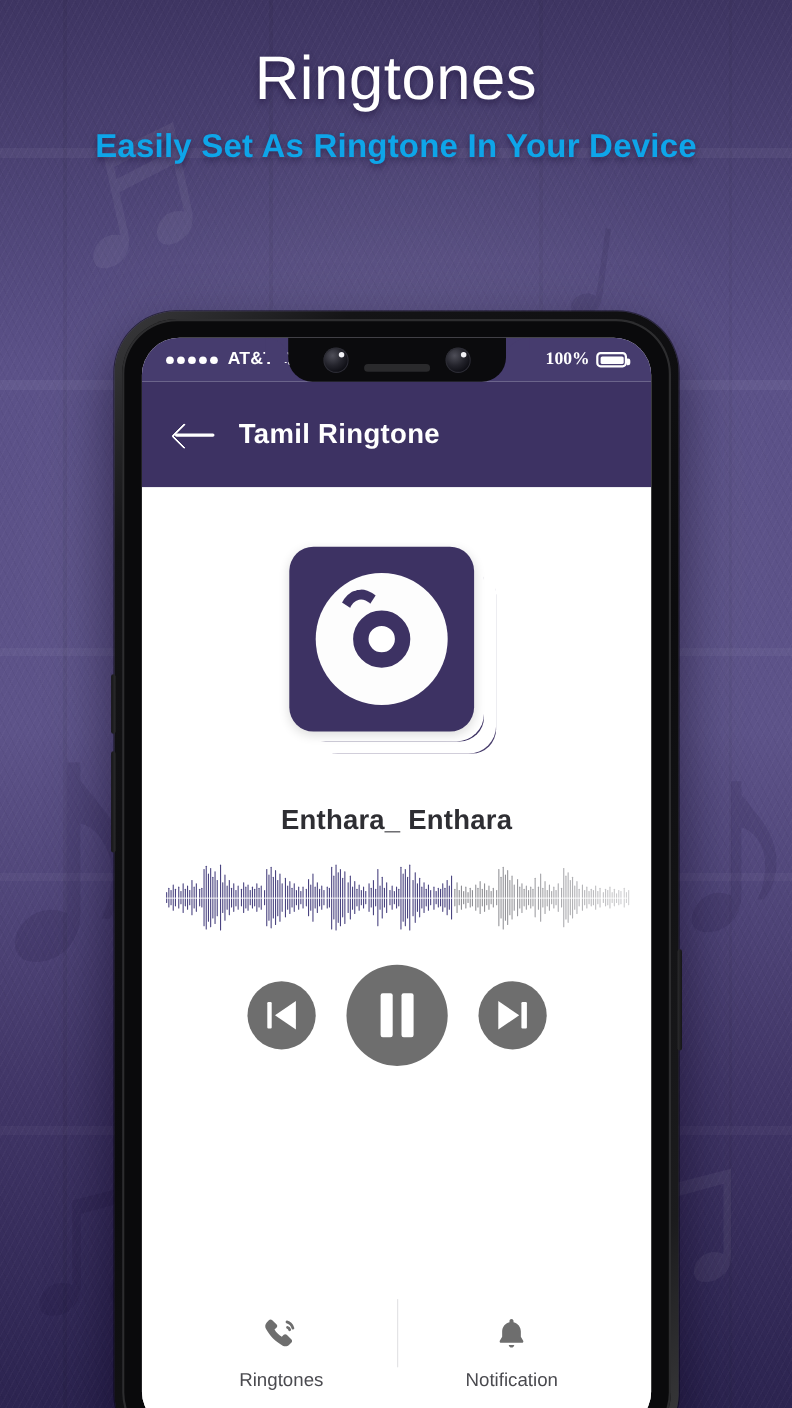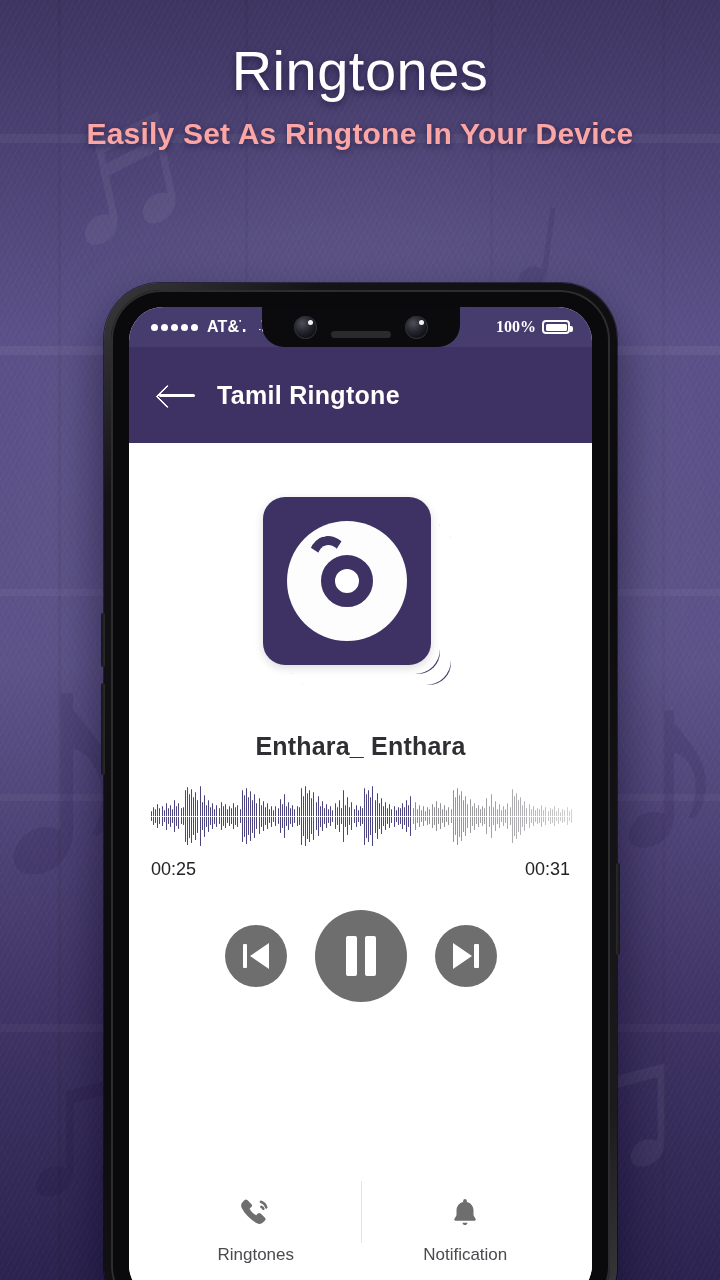--- a/index.html
+++ b/index.html
@@ -57,21 +57,21 @@
   }
   #title-main {
     font-family:"DejaVu Serif", serif;
     font-size:86px; font-weight:400; letter-spacing:2px;
   }
   #title-sub {
     font-family:"Liberation Sans", sans-serif;
     font-size:56px; font-weight:400; letter-spacing:.5px;
   }
   #tagline {
-    margin-top:14px; color:#fca5a5;
+    margin-top:14px; color:#0ea5e9;
     font-size:30px; font-weight:700; letter-spacing:.2px;
     text-shadow:0 2px 6px rgba(20,10,45,.5);
   }
 
   
   #phone {
     position:absolute; left:104px; top:283px;
     width:513px; height:1040px;
     border-radius:56px;
     background:linear-gradient(135deg,#3a3a3c 0%,#141416 14%,#0b0b0d 50%,#1b1b1d 86%,#3c3c3e 100%);
@@ -546,24 +546,20 @@
             <div class="bar" style="height: 10.8px; background: rgb(141, 141, 146); opacity: 0.487;"></div>
             <div class="bar" style="height: 16.8px; background: rgb(141, 141, 146); opacity: 0.474;"></div>
             <div class="bar" style="height: 9px; background: rgb(141, 141, 146); opacity: 0.461;"></div>
             <div class="bar" style="height: 14.4px; background: rgb(141, 141, 146); opacity: 0.448;"></div>
             <div class="bar" style="height: 12px; background: rgb(141, 141, 146); opacity: 0.434;"></div>
             <div class="bar" style="height: 18px; background: rgb(141, 141, 146); opacity: 0.421;"></div>
             <div class="bar" style="height: 9.6px; background: rgb(141, 141, 146); opacity: 0.407;"></div>
             <div class="bar" style="height: 13.2px; background: rgb(141, 141, 146); opacity: 0.394;"></div>
             <div id="wave-center"></div>
           </div>
-        <div id="times">
-          <span>00:25</span>
-          <span>00:31</span>
-        </div>
       </div>
 
       <div id="controls">
         <div class="ctrl small">
           <span class="ico-prev">
             <span class="bar2"></span>
               <span class="tri"></span>
           </span>
         </div>
         <div class="ctrl big">

